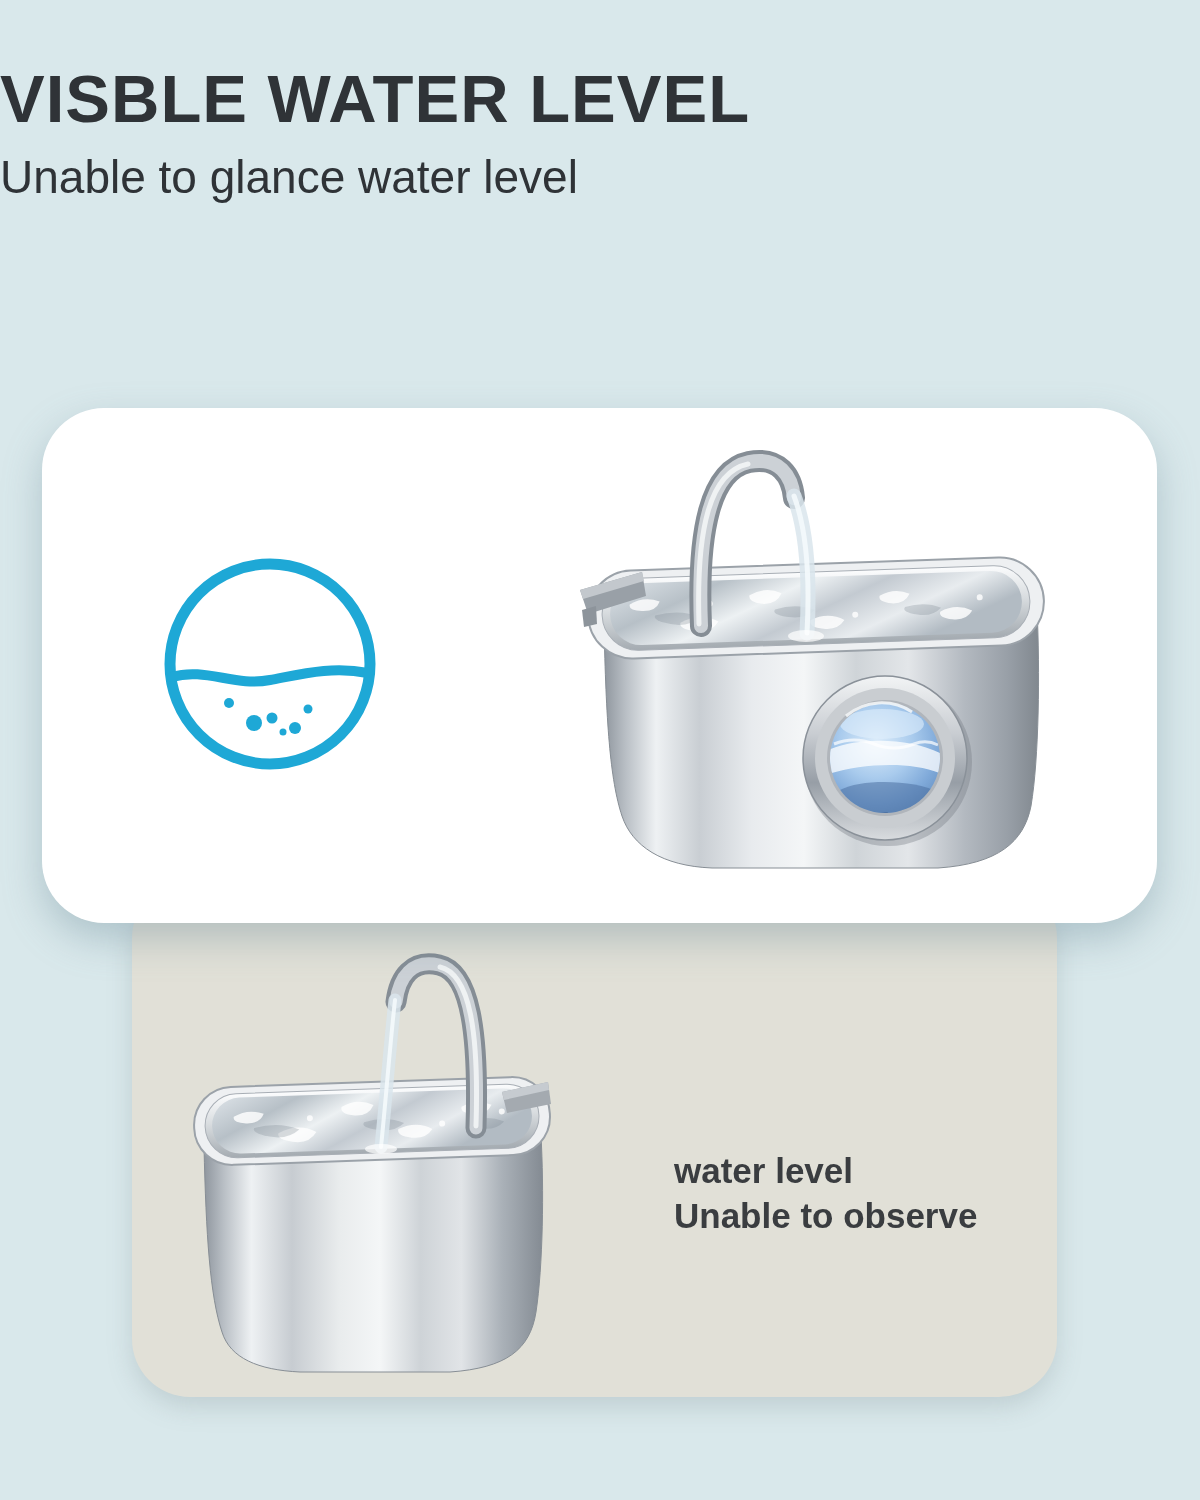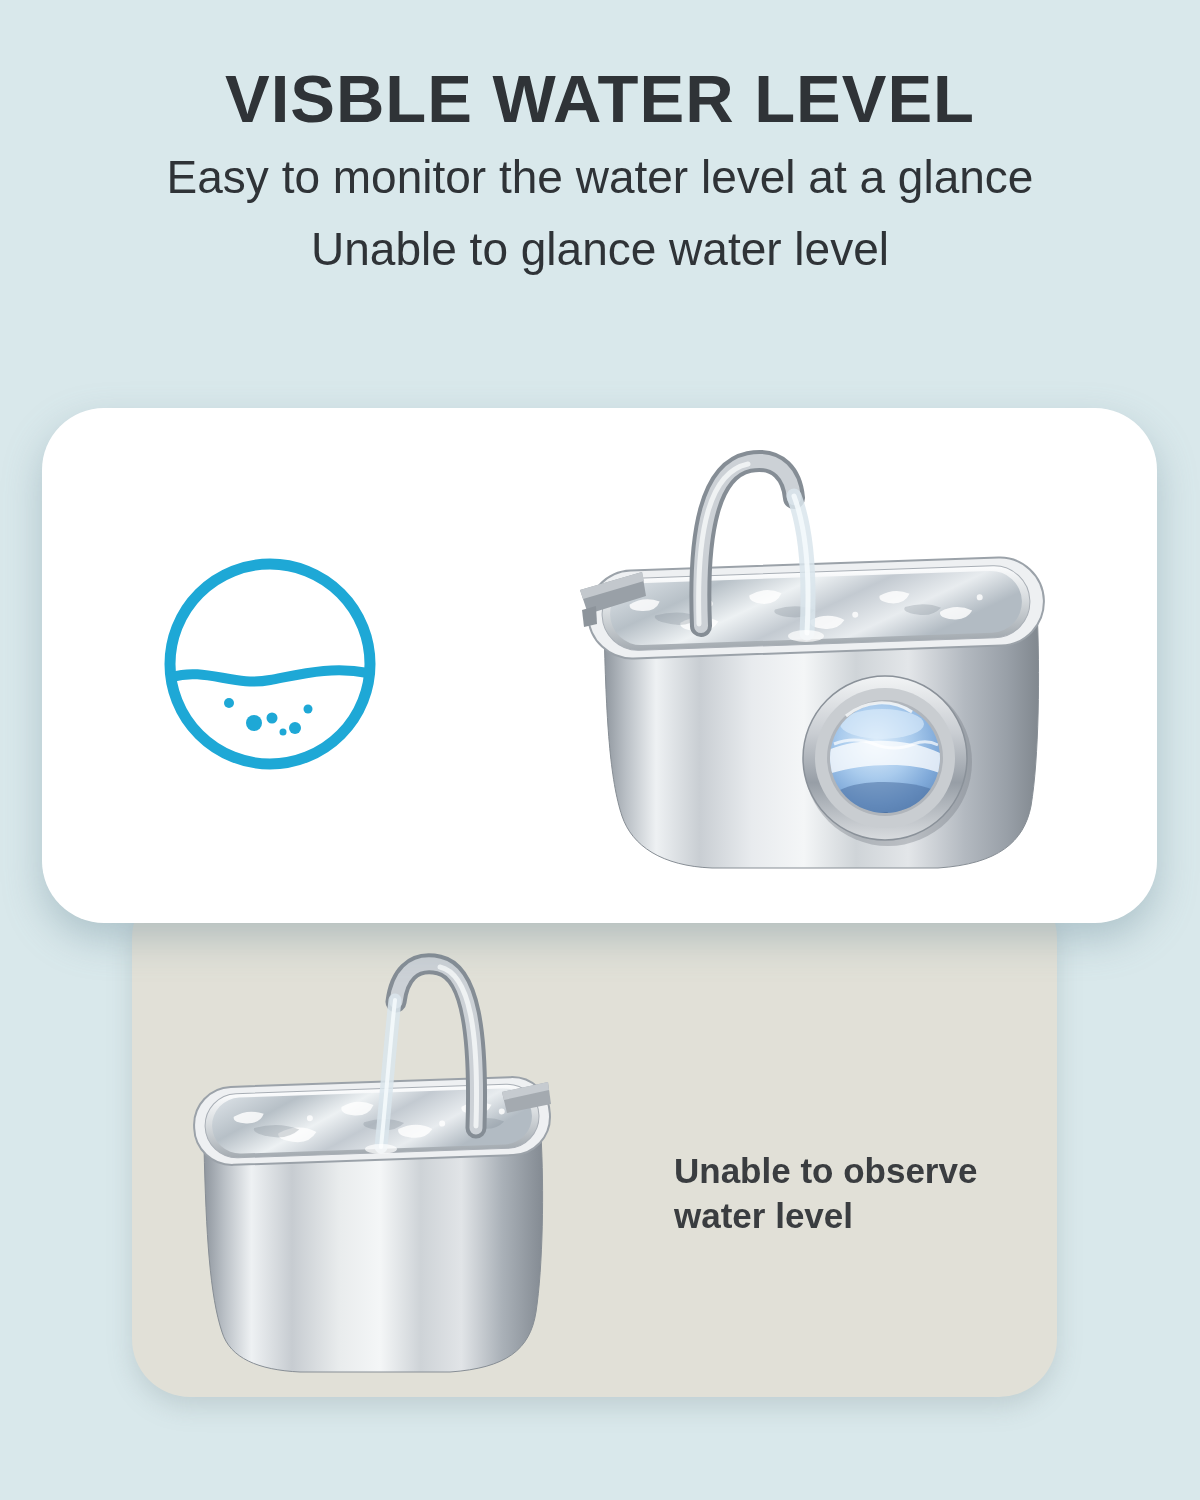--- a/index.html
+++ b/index.html
@@ -1,21 +1,21 @@
 <!DOCTYPE html>
 <html><head>
 <meta charset="utf-8">
 <style>
   html,body{margin:0;padding:0;}
   body{
     width:1200px;height:1500px;position:relative;overflow:hidden;
     background:#d9e8eb;
     font-family:"Liberation Sans","DejaVu Sans",sans-serif;
   }
-  .header{position:absolute;left:0;top:64px;width:1200px;text-align:center;}
+  .header{position:absolute;left:0;top:64px;width:1200px;text-align:left;}
   .title{
     margin:0;font-size:67px;font-weight:bold;color:#2f3337;
     letter-spacing:1px;line-height:70px;
   }
   .subtitle{
     margin:14px 0 0 0;font-size:46px;font-weight:400;color:#2f3337;line-height:58px;
   }
   .card-beige{
     position:absolute;left:132px;top:880px;width:925px;height:517px;
     background:#e1e0d7;border-radius:58px;
@@ -32,21 +32,20 @@
   .caption{
     position:absolute;left:542px;top:268px;width:360px;
     font-size:35px;font-weight:bold;color:#3a3d40;line-height:45px;
   }
 </style>
 </head>
 <body>
 
 <div class="header">
   <h1 class="title">VISBLE WATER LEVEL</h1>
-  <p class="subtitle">Easy to monitor the water level at a glance</p>
   <p class="subtitle">Unable to glance water level</p>
 </div>
 
 <div class="card-beige">
 
   <svg class="fountain2" viewBox="0 0 420 440" xmlns="http://www.w3.org/2000/svg">
     <defs>
       <linearGradient id="f2steel" x1="0" y1="0" x2="1" y2="0">
         <stop offset="0" stop-color="#8f969e"></stop>
           <stop offset=".06" stop-color="#bac0c6"></stop>
@@ -108,22 +107,22 @@
       <path d="M 326 188 C 329 92 320 32 289 25 C 262 19 249 37 246 62" stroke="#858d95" stroke-width="21"></path>
       <path d="M 326 188 C 329 92 320 32 289 25 C 262 19 249 37 246 62" stroke="#ccd1d6" stroke-width="13"></path>
       <path d="M 326 186 C 329 92 320 34 290 27" stroke="#f3f5f6" stroke-width="5" opacity=".9"></path>
       <path d="M 245 60 C 240 105 236 158 231 207" stroke="#d9e5ec" stroke-width="13" opacity=".85"></path>
       <path d="M 245 60 C 240 105 236 158 231 207" stroke="#f4f9fc" stroke-width="4" opacity=".9"></path>
     </g>
     <ellipse cx="231" cy="209" rx="16" ry="5" fill="#ffffff" opacity=".7"></ellipse>
   </svg>
 
   <div class="caption">
+    <div>water level</div>
     <div>Unable to observe</div>
-    <div>water level</div>
   </div>
 </div>
 
 <div class="card-white">
 
   <svg class="icon-wrap" viewBox="0 0 220 220" xmlns="http://www.w3.org/2000/svg">
     <circle cx="110" cy="110" r="100" fill="none" stroke="#1ea8d6" stroke-width="11"></circle>
     <path d="M 12 123 C 45 113 75 133 110 126 C 142 120 172 112 208 119" fill="none" stroke="#1ea8d6" stroke-width="10" stroke-linecap="round"></path>
     <g fill="#1ea8d6">
       <circle cx="69" cy="149" r="5"></circle>

